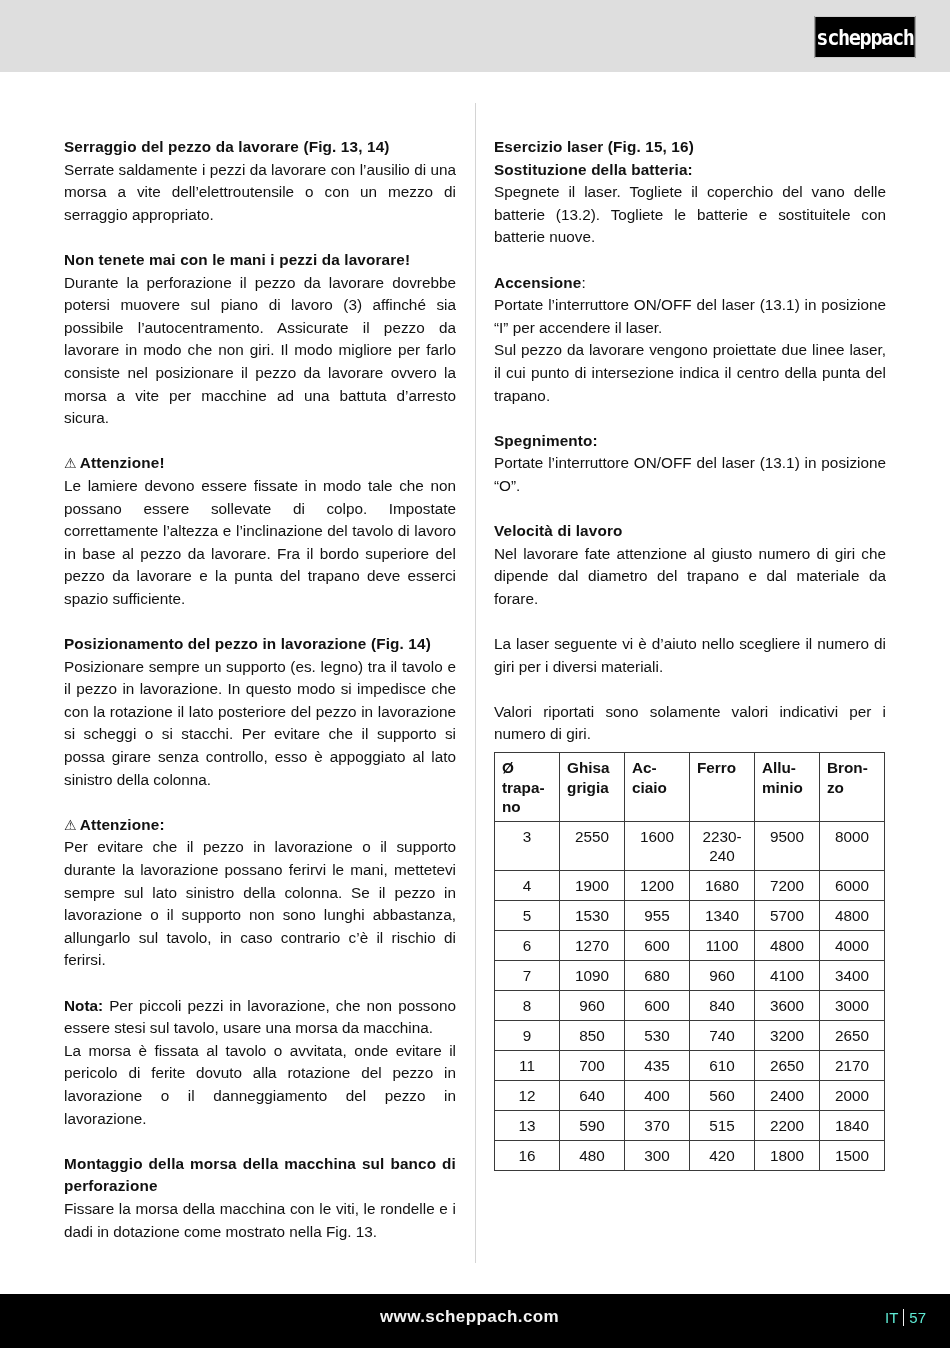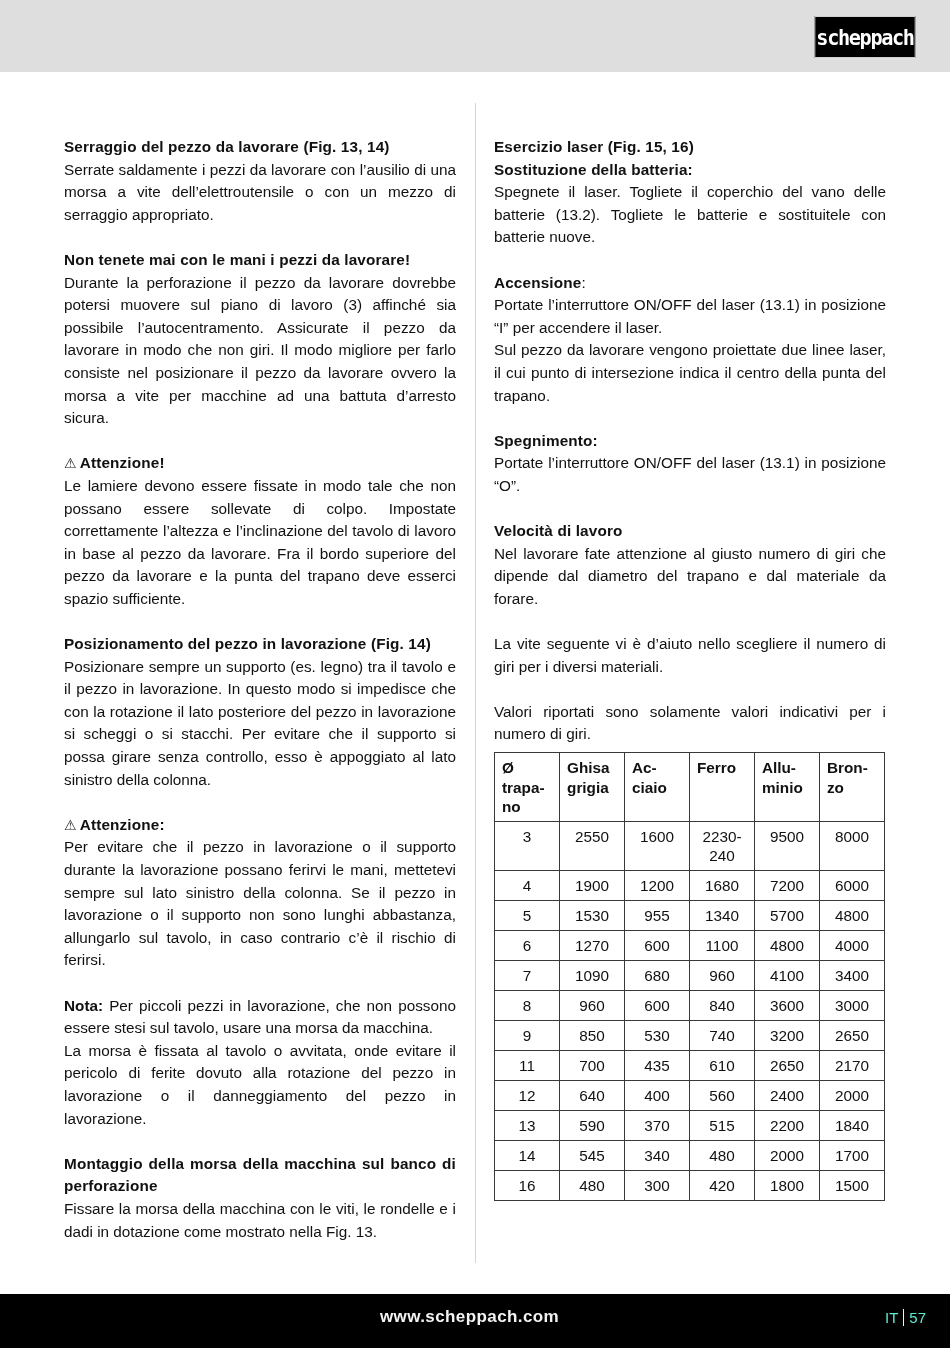--- a/index.html
+++ b/index.html
@@ -113,21 +113,21 @@
   <p class="p">Sul pezzo da lavorare vengono proiettate due linee laser, il cui punto di intersezione indica il centro della punta del trapano.</p>
   <div class="gap"></div>
 
   <p class="h">Spegnimento:</p>
   <p class="p">Portate l’interruttore ON/OFF del laser (13.1) in posizione “O”.</p>
   <div class="gap"></div>
 
   <p class="h">Velocità di lavoro</p>
   <p class="p">Nel lavorare fate attenzione al giusto numero di giri che dipende dal diametro del trapano e dal materiale da forare.</p>
   <div class="gap"></div>
-  <p class="p">La vite seguente vi è d’aiuto nello scegliere il numero di giri per i diversi materiali.</p>
+  <p class="p">La laser seguente vi è d’aiuto nello scegliere il numero di giri per i diversi materiali.</p>
   <div class="gap"></div>
   <p class="p">Valori riportati sono solamente valori indicativi per i numero di giri.</p>
 
   <table class="rpm">
     <colgroup>
         <col>
         <col>
         <col>
         <col>
         <col>
@@ -218,28 +218,20 @@
         </tr>
         <tr>
           <td>13</td>
           <td>590</td>
           <td>370</td>
           <td>515</td>
           <td>2200</td>
           <td>1840</td>
         </tr>
         <tr>
-          <td>14</td>
-          <td>545</td>
-          <td>340</td>
-          <td>480</td>
-          <td>2000</td>
-          <td>1700</td>
-        </tr>
-        <tr>
           <td>16</td>
           <td>480</td>
           <td>300</td>
           <td>420</td>
           <td>1800</td>
           <td>1500</td>
         </tr>
       </tbody>
   </table>
 </div>

